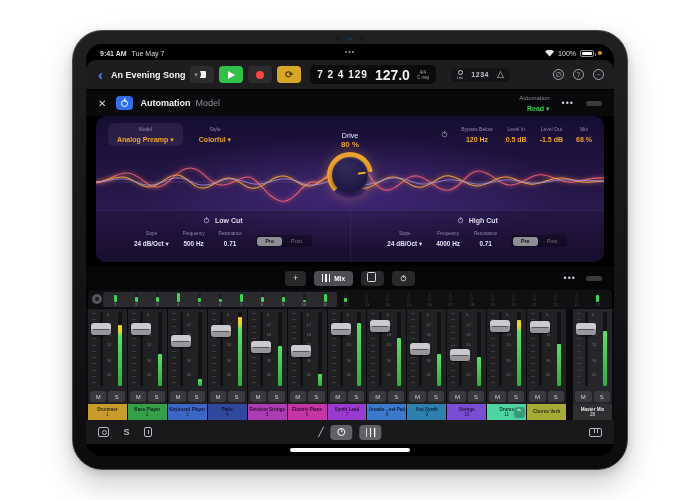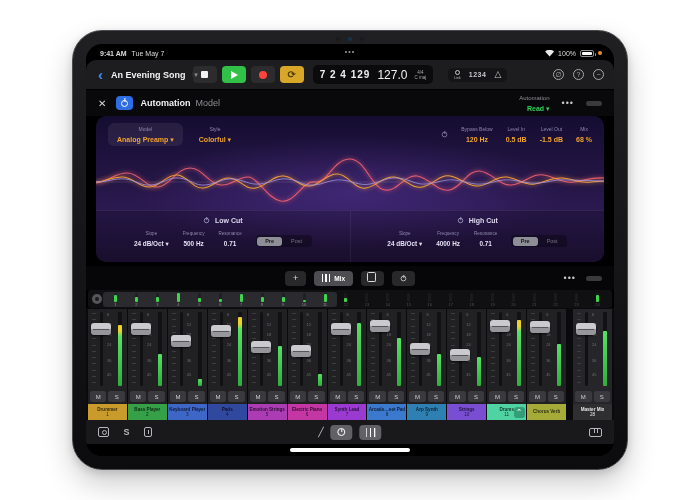--- a/index.html
+++ b/index.html
@@ -43,21 +43,21 @@
   .tbtn{width:24px;height:17px;border:none;border-radius:4px;background:#2c2c2e;color:#fff;
     display:flex;align-items:center;justify-content:center;font-size:8px;padding:0;}
   .tbtn .sq{width:7px;height:7px;background:#f2f2f4;border-radius:1px;}
   .tbtn.play{background:#31c148;}
   .tbtn.play .tri{width:0;height:0;border-left:7px solid #fff;border-top:4.5px solid transparent;border-bottom:4.5px solid transparent;margin-left:1px;}
   .tbtn .rec{width:8px;height:8px;border-radius:50%;background:#ff453a;}
   .tbtn.cycle{background:#d9a728;color:#4a3800;font-size:10px;font-weight:bold;}
   .lcd{background:#0b0b0d;border-radius:5px;height:19px;display:flex;align-items:center;
     padding:0 7px;gap:7px;margin:0 4px;}
   .lcd .pos{color:#f0f0f2;font-size:10px;font-weight:bold;letter-spacing:1px;}
-  .lcd .tempo{color:#f0f0f2;font-size:12px;font-weight:normal;}
+  .lcd .tempo{color:#f0f0f2;font-size:14px;font-weight:bold;}
   .lcd .sig{display:flex;flex-direction:column;line-height:5px;color:#a8a8ac;font-size:4.5px;text-align:center;}
   .lcdgroup{display:flex;align-items:center;gap:8px;background:#141416;border-radius:5px;padding:2px 6px;margin-left:6px;}
   .linkicon{display:flex;flex-direction:column;align-items:center;color:#c7c7cc;}
   .linkicon .ring{width:5px;height:5px;border:1px solid #c7c7cc;border-radius:50%;}
   .linkicon .t{font-size:3.2px;margin-top:1px;letter-spacing:.2px;}
   .countin{color:#c7c7cc;font-size:7px;font-weight:bold;letter-spacing:.5px;}
   .metro{color:#c7c7cc;font-size:9px;line-height:9px;}
   .tb-right{position:absolute;right:10px;display:flex;align-items:center;gap:9px;}
   .circicon{width:11px;height:11px;border:1px solid #a8a8ac;border-radius:50%;color:#a8a8ac;
     font-size:7px;line-height:9px;text-align:center;background:none;padding:0;}
@@ -314,20 +314,28 @@
             <span class="l">Level Out</span>
             <span class="v">-1.5 dB</span>
           </div>
           <div class="ctl">
             <span class="l">Mix</span>
             <span class="v">68 %</span>
           </div>
         </div>
       </div>
 
+      <div class="drive">
+        <span class="l">Drive</span>
+        <span class="v">80 %</span>
+        <div class="knob">
+          <span class="face"></span>
+            <span class="ind"></span>
+        </div>
+      </div>
 
       <div class="cutrow">
         <div class="cut first">
           <div class="cuttitle">
             <span class="pw"></span>
             <span>Low Cut</span>
           </div>
           <div class="cutparams">
             <div class="cp">
               <span class="l">Slope</span><span class="v">24 dB/Oct ▾</span>

